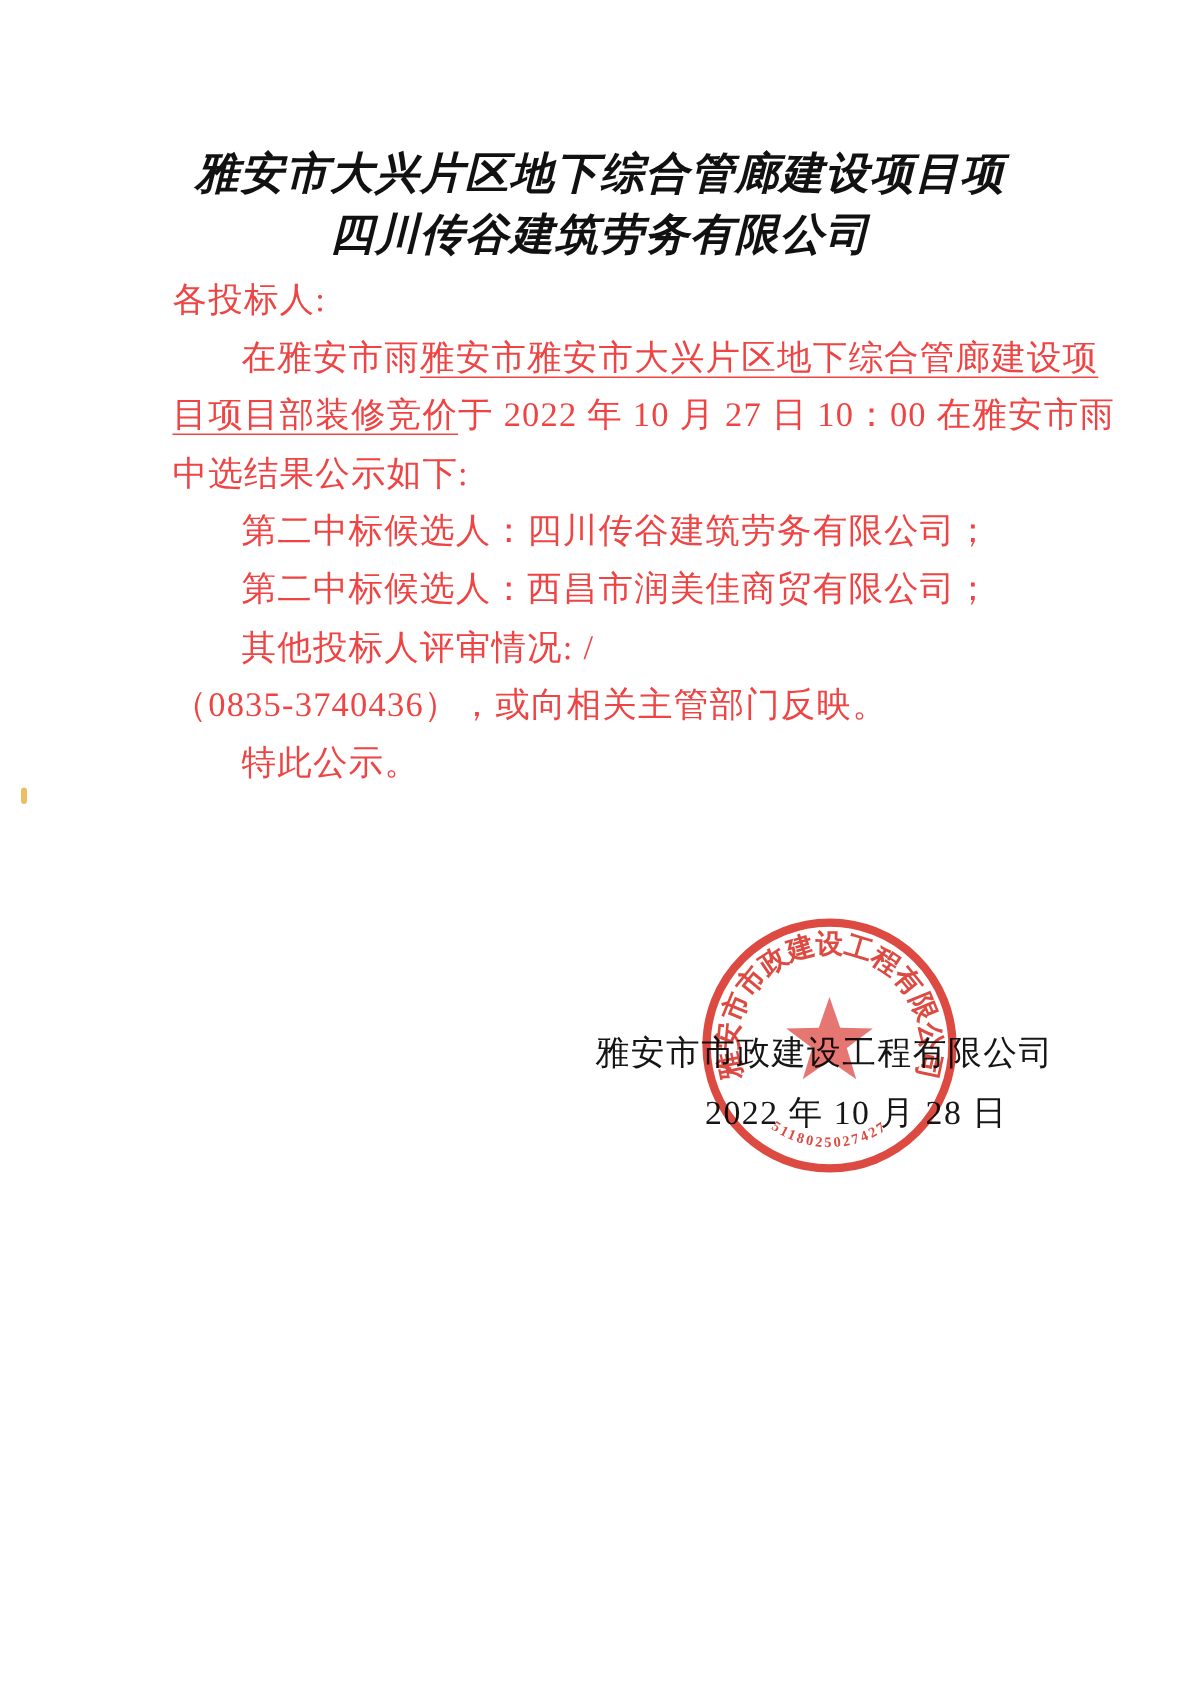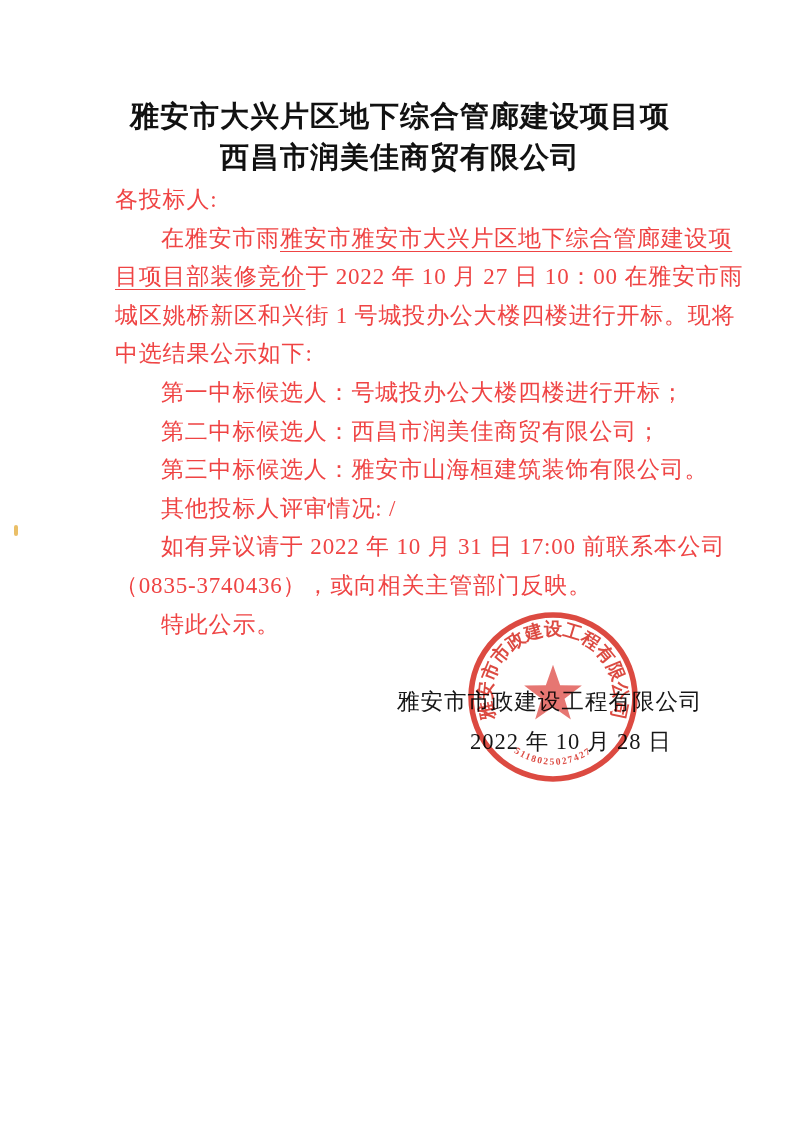--- a/index.html
+++ b/index.html
@@ -13,20 +13,21 @@
   }
   .page { position: absolute; inset: 0; }
   .doc-title {
     position: absolute;
     left: 90px; top: 96px; width: 620px;
     text-align: center;
     font-size: 29px; font-weight: bold;
     line-height: 41px;
     letter-spacing: 1px;
     color: #111;
+    font-style: italic;
   }
   .doc-body {
     position: absolute;
     left: 115px; top: 181px; width: 578px;
     font-size: 23px;
     line-height: 38.6px;
     letter-spacing: 0.8px;
     color: #ef4444;
     white-space: nowrap;
   }
@@ -54,34 +55,31 @@
     background: #e6b44c; border-radius: 2px; opacity: .85;
   }
 </style>
 </head>
 <body>
 
 <div class="page">
 
   <div class="doc-title">
     <div>雅安市大兴片区地下综合管廊建设项目项</div>
-    <div>西昌市润美佳商贸有限公司</div>
+    <div>四川传谷建筑劳务有限公司</div>
   </div>
 
   <div class="doc-body">
       <div class="line"><span>各投标人:</span></div>
       <div class="line indent"><span>在雅安市雨</span><span class="u">雅安市雅安市大兴片区地下综合管廊建设项</span></div>
       <div class="line"><span class="u">目项目部装修竞价</span><span>于 2022 年 10 月 27 日 10：00 在雅安市雨</span></div>
-      <div class="line"><span>城区姚桥新区和兴街 1 号城投办公大楼四楼进行开标。现将</span></div>
       <div class="line"><span>中选结果公示如下:</span></div>
-      <div class="line indent"><span>第一中标候选人：号城投办公大楼四楼进行开标；</span></div>
+      <div class="line indent"><span>第二中标候选人：四川传谷建筑劳务有限公司；</span></div>
       <div class="line indent"><span>第二中标候选人：西昌市润美佳商贸有限公司；</span></div>
-      <div class="line indent"><span>第三中标候选人：雅安市山海桓建筑装饰有限公司。</span></div>
       <div class="line indent"><span>其他投标人评审情况: /</span></div>
-      <div class="line indent"><span>如有异议请于 2022 年 10 月 31 日 17:00 前联系本公司</span></div>
       <div class="line"><span>（0835-3740436），或向相关主管部门反映。</span></div>
       <div class="line indent"><span>特此公示。</span></div>
     </div>
 
   <div class="signature-company">雅安市市政建设工程有限公司</div>
   <div class="signature-date">2022 年 10 月 28 日</div>
 
   <svg class="stamp" viewBox="0 0 172 172" xmlns="http://www.w3.org/2000/svg">
     <circle cx="86" cy="86" r="81" fill="none" stroke="#d93a31" stroke-width="5.5"></circle>
     <polygon fill="#e15a55" fill-opacity="0.9" points="86,54 93.06,74.29 114.53,74.73 97.41,87.71 103.64,108.27 86,96 68.36,108.27 74.59,87.71 57.47,74.73 78.94,74.29"></polygon>

